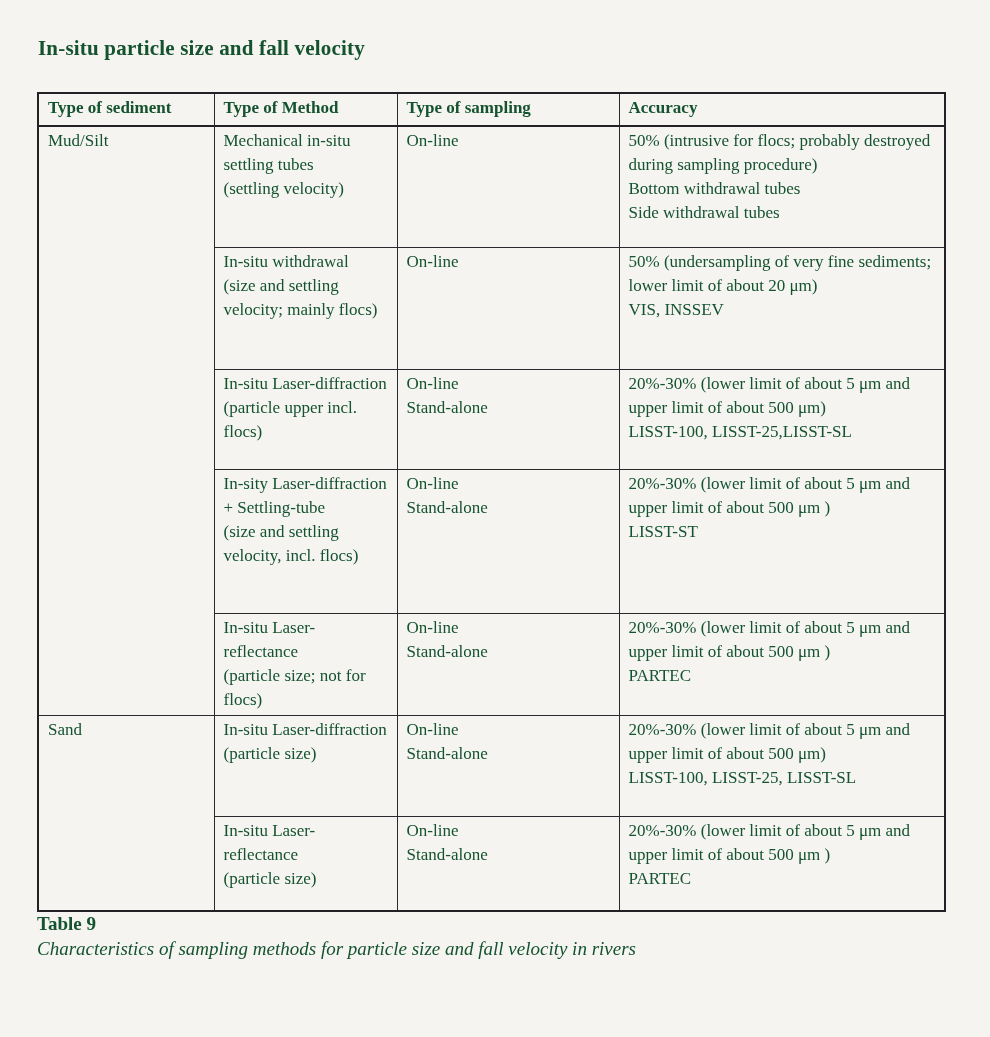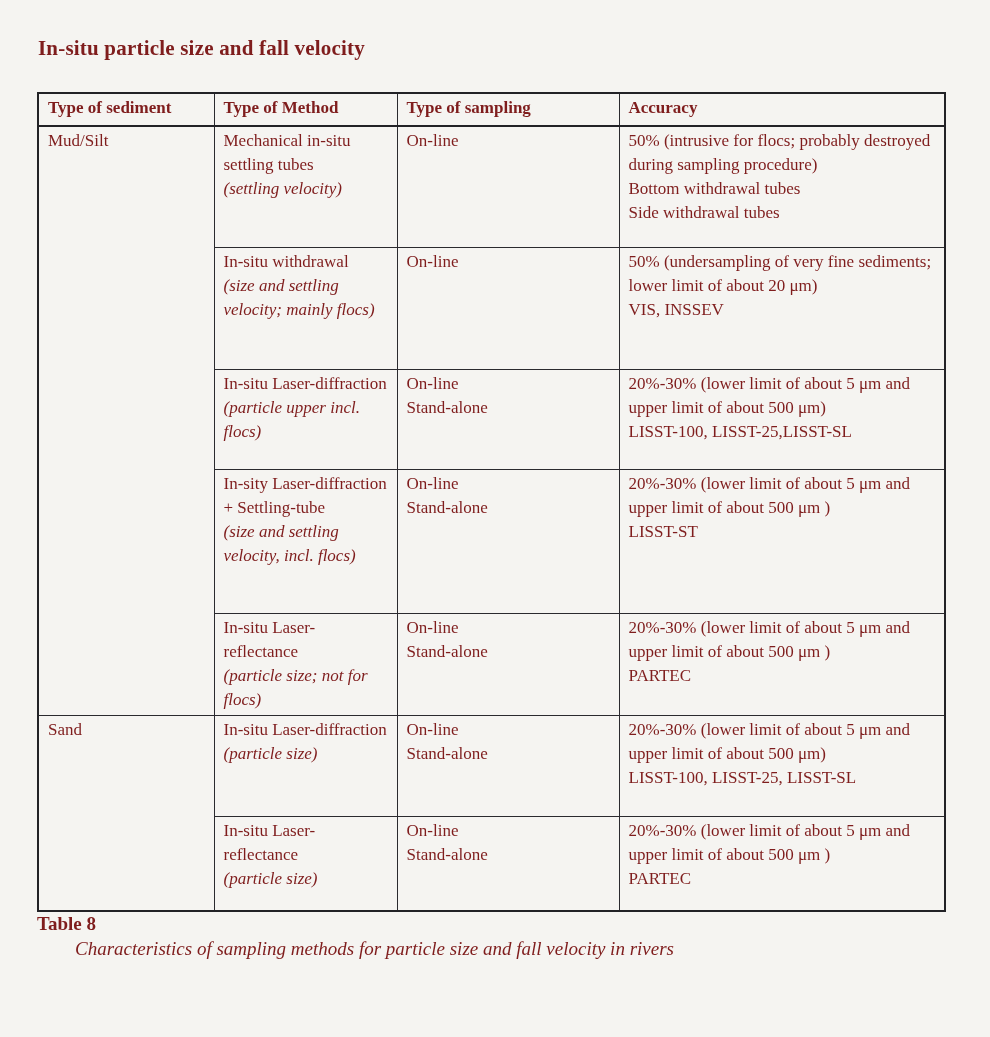--- a/index.html
+++ b/index.html
@@ -6,21 +6,21 @@
     margin: 0;
     padding: 0;
     background: #e9e8e5;
   }
   .page {
     position: relative;
     width: 990px;
     height: 1037px;
     background: #f5f4f1;
     font-family: "Liberation Serif", "DejaVu Serif", serif;
-    color: #7f1d1d;
+    color: #14532d;
     overflow: hidden;
     box-sizing: border-box;
   }
   .doc-title {
     margin: 0;
     position: absolute;
     left: 38px;
     top: 36px;
     font-size: 21px;
     font-weight: bold;
@@ -54,37 +54,36 @@
   table.data-table thead th {
     font-weight: bold;
     border-bottom: 2px solid #222226;
     height: 26px;
   }
   .col-sediment { width: 176px; }
   .col-method   { width: 183px; }
   .col-sampling { width: 222px; }
   .col-accuracy { width: 326px; }
   .preline { white-space: pre-line; margin-top: 23px; }
-  .note { font-style: italic; }
+  .note { }
   .caption {
     position: absolute;
     left: 37px;
     top: 912px;
     width: 907px;
   }
   .caption-label {
     font-size: 19px;
     font-weight: bold;
     line-height: 24px;
   }
   .caption-text {
     font-size: 19px;
     font-style: italic;
     line-height: 26px;
-    margin-left: 38px;
   }
 </style>
 </head>
 <body>
 
 <div class="page">
 
   <h1 class="doc-title">In-situ particle size and fall velocity</h1>
 
   <div class="tbl-wrap">
@@ -175,17 +174,17 @@
           <td class="preline">On-line
 Stand-alone</td>
           <td class="preline">20%-30% (lower limit of about 5 μm and upper limit of about 500 μm )
 PARTEC</td>
         </tr>
       </tbody>
     </table>
   </div>
 
   <div class="caption">
-    <div class="caption-label">Table 8</div>
+    <div class="caption-label">Table 9</div>
     <div class="caption-text">Characteristics of sampling methods for particle size and fall velocity in rivers</div>
   </div>
 
 </div>
 
 </body></html>

